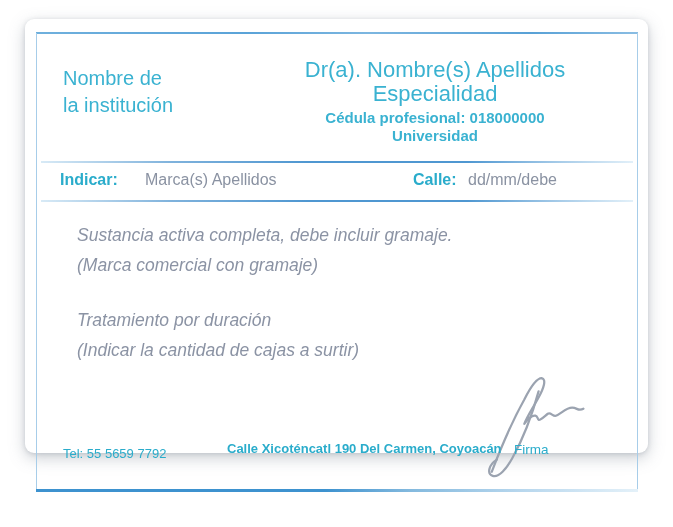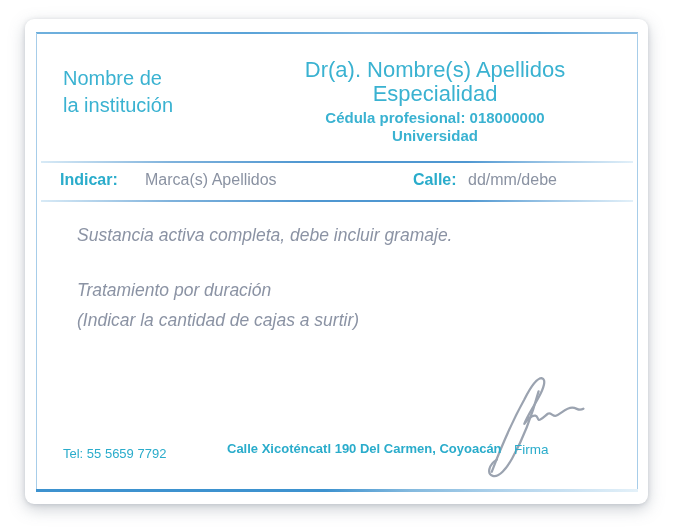--- a/index.html
+++ b/index.html
@@ -7,21 +7,21 @@
     width: 673px; height: 527px;
     background: #ffffff;
     font-family: "Liberation Sans", sans-serif;
     overflow: hidden;
   }
   .stage { position: relative; width: 673px; height: 527px; }
 
   .card {
     position: absolute;
     left: 25px; top: 19px;
-    width: 623px; height: 485px;
+    width: 623px; height: 434px;
     background: #ffffff;
     border-radius: 9px;
     box-shadow: 0 5px 16px rgba(110,120,135,0.35), 0 1px 4px rgba(110,120,135,0.25);
   }
 
   .frame {
     position: absolute;
     left: 11px; top: 14px;
     width: 602px; height: 458px;
     border-left: 1px solid #a7cde9;
@@ -145,20 +145,21 @@
       <span class="label-teal">Indicar:</span>
       <span class="value-gray patient-name">Marca(s) Apellidos</span>
       <span class="label-teal date-label">Calle:</span>
       <span class="value-gray date-value">dd/mm/debe</span>
     </div>
 
     <div class="divider divider-2"></div>
 
     <div class="rx-body">
       <div>Sustancia activa completa, debe incluir gramaje.</div>
+      <div>(Marca comercial con gramaje)</div>
       <div class="rx-gap"></div>
       <div>Tratamiento por duración</div>
       <div>(Indicar la cantidad de cajas a surtir)</div>
     </div>
 
     <svg class="signature" viewBox="0 0 115 110" fill="none" xmlns="http://www.w3.org/2000/svg">
       <path d="M16 99 C24 78, 38 46, 48 28 C53 18, 60 7, 65 7 C70 8, 67 17, 62 26 C56 37, 50 46, 48 52 C53 45, 59 41, 61 46 C62 51, 67 45, 71 42 C74 40, 76 45, 79 44 C84 42, 89 36, 95 36 C100 36, 101 40, 106 37" stroke="#9ba3b0" stroke-width="2.2" stroke-linecap="round" stroke-linejoin="round"></path>
       <path d="M62 20 C56 42, 46 68, 36 86 C31 95, 23 105, 17 103 C11 101, 13 92, 21 87" stroke="#9ba3b0" stroke-width="2.2" stroke-linecap="round" stroke-linejoin="round"></path>
     </svg>
     <div class="firma-label">Firma</div>

